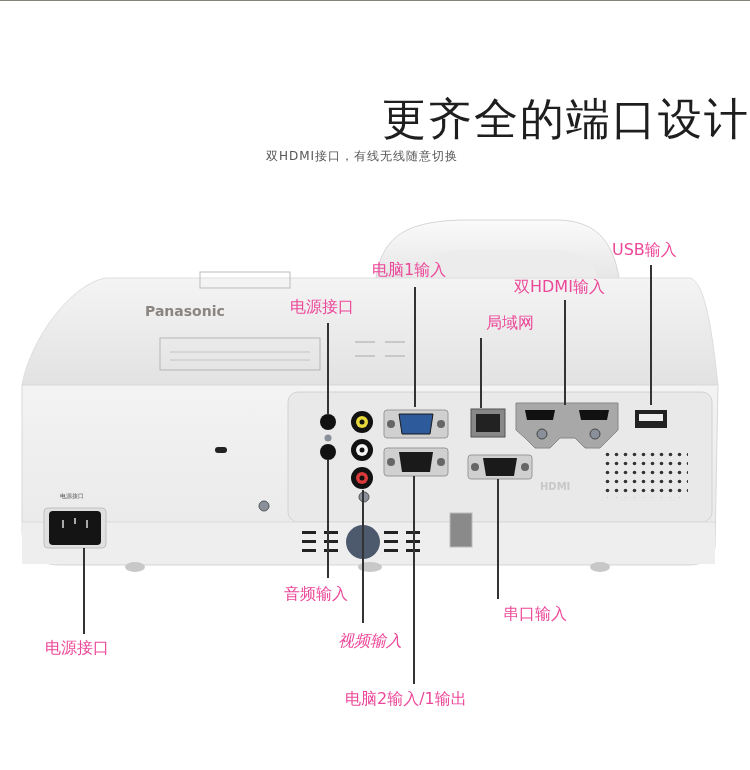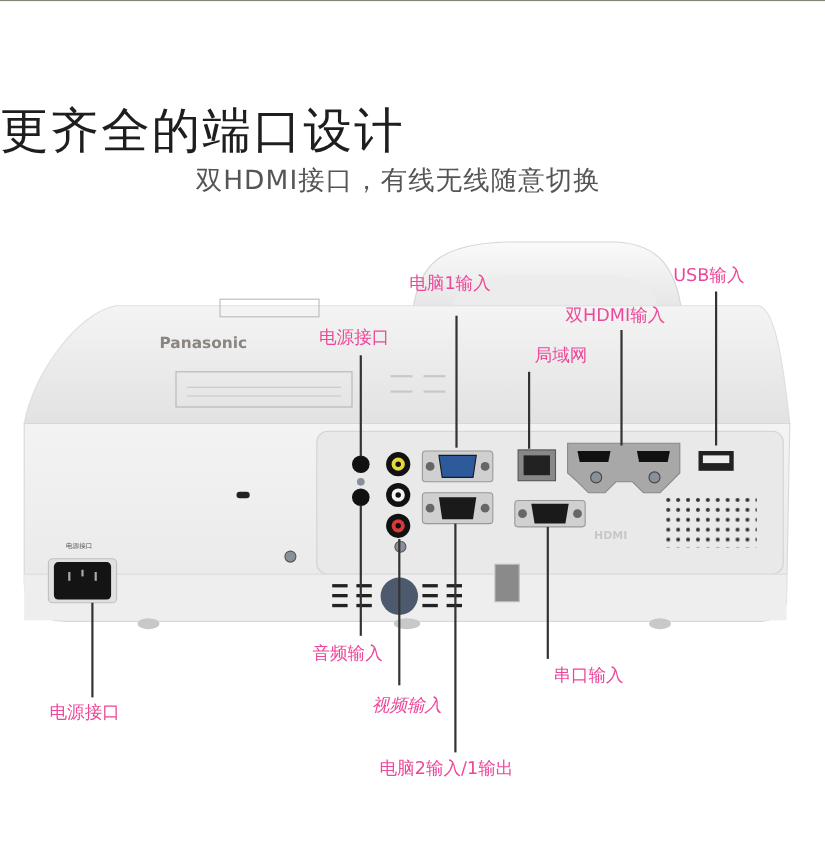--- a/index.html
+++ b/index.html
@@ -1,20 +1,20 @@
 <!DOCTYPE html>
 <html><head>
 <meta charset="utf-8">
 <style>
   * { box-sizing: border-box; margin: 0; padding: 0; }
   html, body { width: 750px; height: 770px; background: #ffffff; overflow: hidden; }
   body { position: relative; font-family: "DejaVu Sans", "Liberation Sans", sans-serif; }
   .top-rule { position: absolute; left: 0; top: 0; width: 750px; height: 1px; background: #86837a; }
-  .headline { position: absolute; left: 0; width: 750px; text-align: left; color: #1e1e1e; font-size: 44px; top: 90px; letter-spacing: 2px; font-weight: 500; }
-  .subline { position: absolute; left: 0; width: 724px; text-align: center; color: #555; font-size: 24px; top: 148px; letter-spacing: 1px; }
+  .headline { position: absolute; left: 0; width: 750px; text-align: right; color: #1e1e1e; font-size: 44px; top: 90px; letter-spacing: 2px; font-weight: 500; }
+  .subline { position: absolute; left: 0; width: 724px; text-align: center; color: #555; font-size: 12px; top: 148px; letter-spacing: 1px; }
 
   .device { position: absolute; left: 0; top: 0; width: 750px; height: 770px; }
   .callout { position: absolute; font-size: 16px; color: #ec4899; white-space: nowrap; }
   .leader { position: absolute; width: 1.5px; background: #333; }
 </style>
 </head>
 <body>
 
 <div class="top-rule"></div>
 
@@ -175,21 +175,21 @@
 <div class="leader" style="left:564px; top:300px; height:105px;"></div>
 <div class="leader" style="left:327px; top:323px; height:92px;"></div>
 <div class="leader" style="left:480px; top:338px; height:70px;"></div>
 <div class="leader" style="left:83px; top:548px; height:86px;"></div>
 <div class="leader" style="left:327px; top:460px; height:118px;"></div>
 <div class="leader" style="left:362px; top:490px; height:133px;"></div>
 <div class="leader" style="left:413px; top:476px; height:208px;"></div>
 <div class="leader" style="left:497px; top:479px; height:120px;"></div>
 
 <div class="callout" style="left:612px; top:240px;">USB输入</div>
-<div class="callout" style="left:372px; top:248px;text-align:center;">电脑1输入</div>
+<div class="callout" style="left:372px; top:260px;text-align:center;">电脑1输入</div>
 <div class="callout" style="left:514px; top:277px;">双HDMI输入</div>
 <div class="callout" style="left:290px; top:297px;">电源接口</div>
 <div class="callout" style="left:450px; top:313px;margin-left:36px;">局域网</div>
 <div class="callout" style="left:45px; top:638px;">电源接口</div>
 <div class="callout" style="left:284px; top:584px;">音频输入</div>
 <div class="callout" style="left:338px; top:631px;font-style:italic;">视频输入</div>
 <div class="callout" style="left:463px; top:604px;margin-left:40px;">串口输入</div>
 <div class="callout" style="left:345px; top:689px;">电脑2输入/1输出</div>
 
 </body></html>

